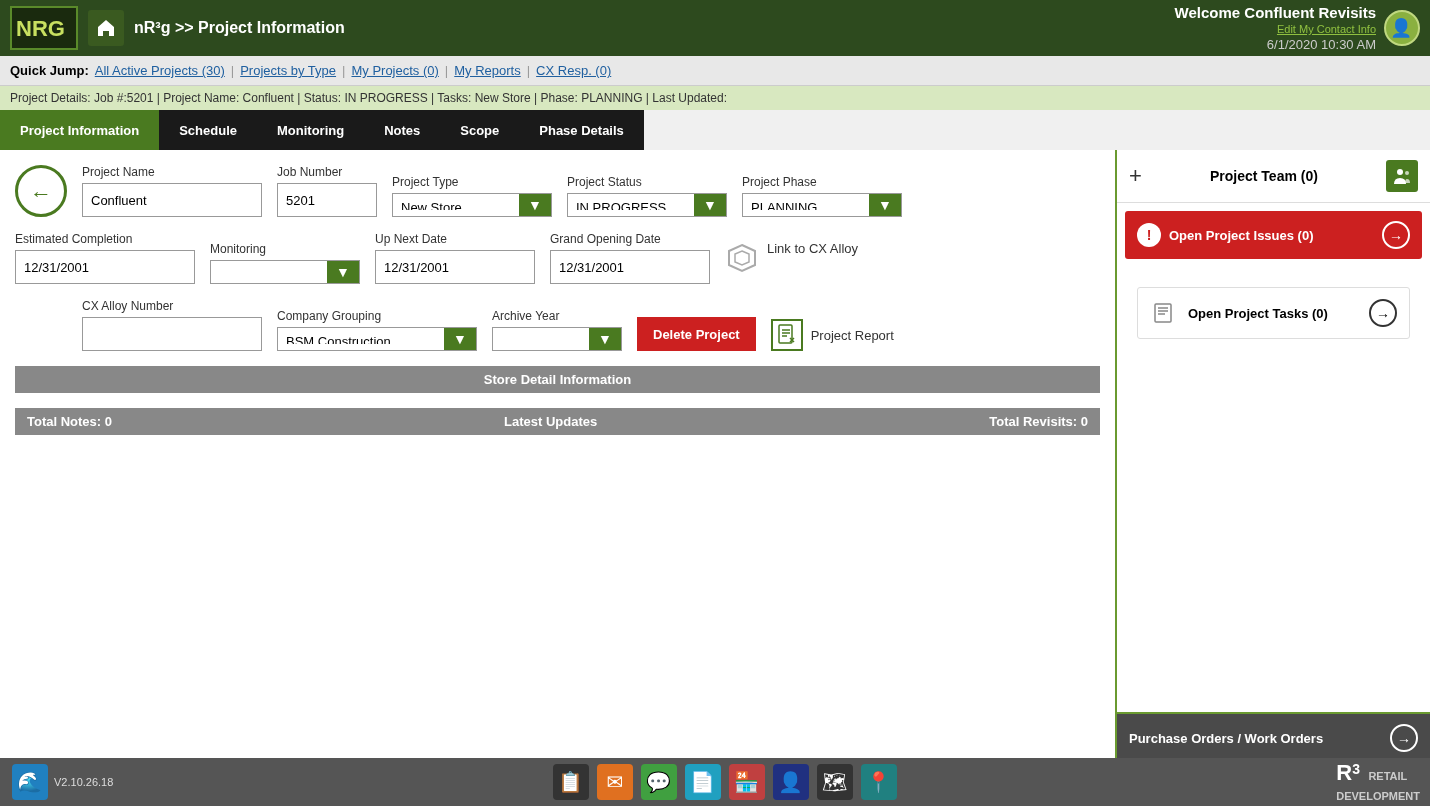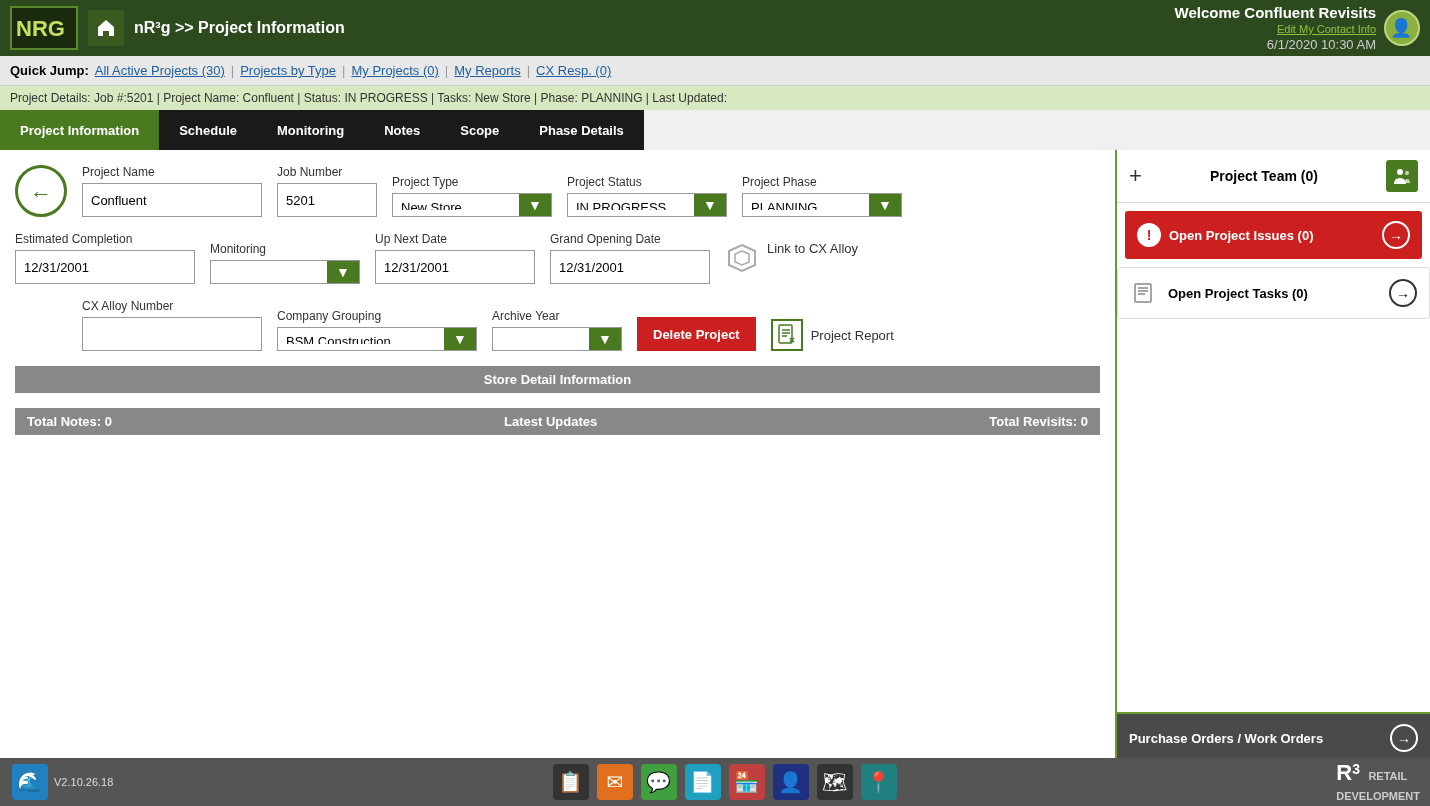--- a/index.html
+++ b/index.html
@@ -279,21 +279,21 @@
     .sidebar-arrow-circle {
       width: 28px; height: 28px; border-radius: 50%; border: 2px solid white;
       display: flex; align-items: center; justify-content: center;
       font-size: 14px;
     }
 
     .sidebar-task-btn {
       display: flex; align-items: center;
       padding: 10px 12px;
       cursor: pointer;
-      margin: 0;
+      margin: 20px;
       border: 1px solid #ddd;
       border-radius: 3px;
       gap: 8px;
     }
     .sidebar-task-icon {
       width: 30px; height: 30px;
       display: flex; align-items: center; justify-content: center;
       font-size: 18px; color: #888; flex-shrink: 0;
     }
     .sidebar-task-text { flex: 1; font-size: 13px; font-weight: bold; }

